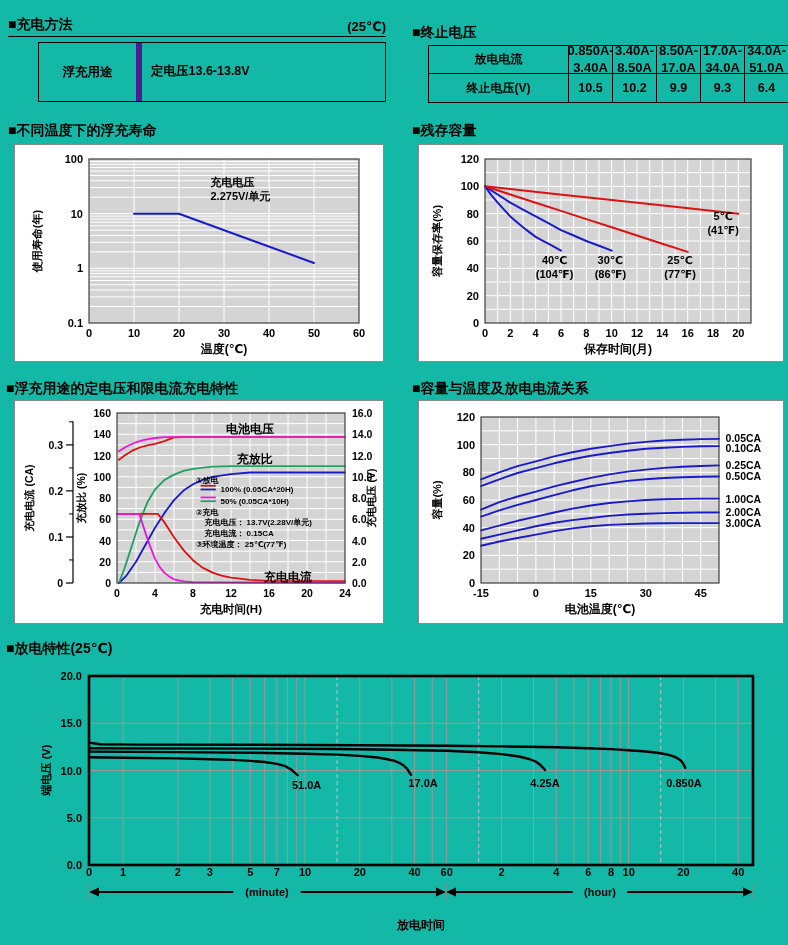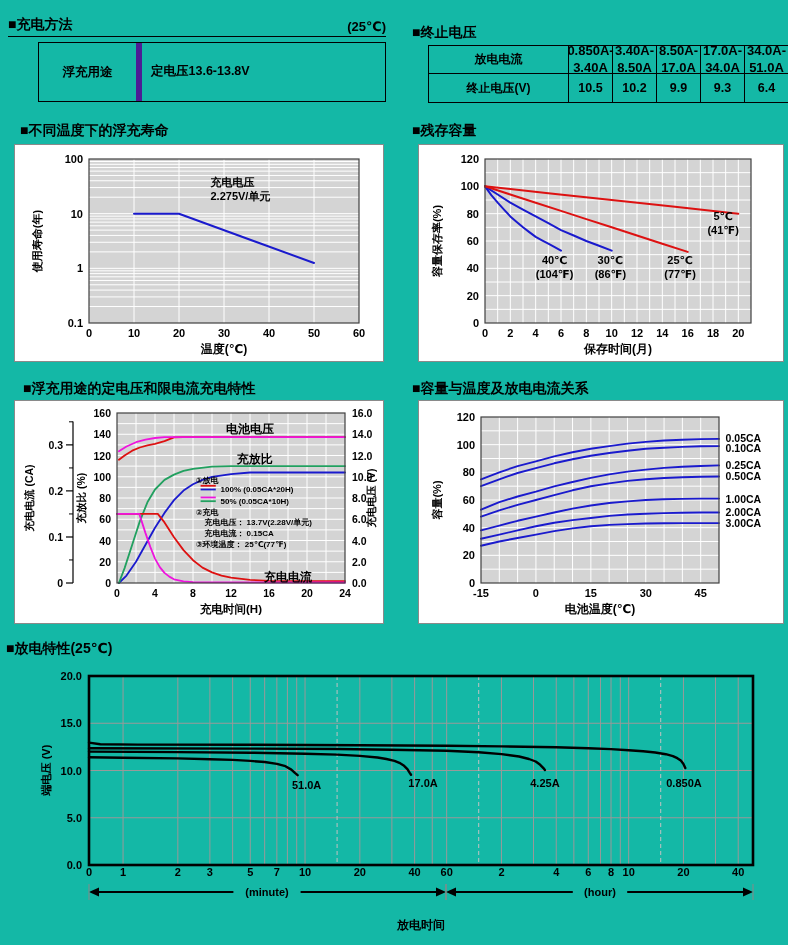--- a/index.html
+++ b/index.html
@@ -68,21 +68,21 @@
         <span>51.0A</span>
       </div>
     <div class="ev-cell ev-head">终止电压(V)</div>
     <div class="ev-cell ev-val">10.5</div>
     <div class="ev-cell ev-val">10.2</div>
     <div class="ev-cell ev-val">9.9</div>
     <div class="ev-cell ev-val">9.3</div>
     <div class="ev-cell ev-val">6.4</div>
   </div>
 
-  <div class="sec-title" style="left:20px;top:122px">■不同温度下的浮充寿命</div>
+  <div class="sec-title" style="left:8px;top:122px">■不同温度下的浮充寿命</div>
   <div class="chart-box" style="left:14px;top:144px;width:368px;height:216px">
     <svg width="368" height="216">
         <rect x="74" y="14" width="270" height="164" fill="#d4d4d4"></rect>
         <line x1="74" x2="344" y1="161.54369357036902" y2="161.54369357036902" stroke="#ffffff" stroke-width="1"></line>
         <line x1="74" x2="344" y1="151.91737140865845" y2="151.91737140865845" stroke="#ffffff" stroke-width="1"></line>
         <line x1="74" x2="344" y1="145.08738714073806" y2="145.08738714073806" stroke="#ffffff" stroke-width="1"></line>
         <line x1="74" x2="344" y1="139.78963976296433" y2="139.78963976296433" stroke="#ffffff" stroke-width="1"></line>
         <line x1="74" x2="344" y1="135.46106497902747" y2="135.46106497902747" stroke="#ffffff" stroke-width="1"></line>
         <line x1="74" x2="344" y1="131.80130714588728" y2="131.80130714588728" stroke="#ffffff" stroke-width="1"></line>
         <line x1="74" x2="344" y1="128.63108071110707" y2="128.63108071110707" stroke="#ffffff" stroke-width="1"></line>
@@ -194,21 +194,21 @@
         <text x="135.66666666666669" y="132.88333333333333" font-size="11" text-anchor="middle" font-weight="bold" fill="#000">(104℉)</text>
         <text x="191.39999999999998" y="119.13333333333333" font-size="11" text-anchor="middle" font-weight="bold" fill="#000">30℃</text>
         <text x="191.39999999999998" y="132.88333333333333" font-size="11" text-anchor="middle" font-weight="bold" fill="#000">(86℉)</text>
         <text x="261.0666666666667" y="119.13333333333333" font-size="11" text-anchor="middle" font-weight="bold" fill="#000">25℃</text>
         <text x="261.0666666666667" y="132.88333333333333" font-size="11" text-anchor="middle" font-weight="bold" fill="#000">(77℉)</text>
         <text x="304.1333333333333" y="75.39999999999999" font-size="11" text-anchor="middle" font-weight="bold" fill="#000">5℃</text>
         <text x="304.1333333333333" y="89.14999999999999" font-size="11" text-anchor="middle" font-weight="bold" fill="#000">(41℉)</text>
       </svg>
   </div>
 
-  <div class="sec-title" style="left:23px;top:380px">■浮充用途的定电压和限电流充电特性</div>
+  <div class="sec-title" style="left:6px;top:380px">■浮充用途的定电压和限电流充电特性</div>
   <div class="chart-box" style="left:14px;top:400px;width:368px;height:222px">
     <svg width="368" height="222">
         <rect x="102" y="12" width="228" height="170" fill="#d4d4d4"></rect>
         <line x1="102" x2="330" y1="171.375" y2="171.375" stroke="#ffffff" stroke-width="1"></line>
         <line x1="102" x2="330" y1="160.75" y2="160.75" stroke="#ffffff" stroke-width="1"></line>
         <line x1="102" x2="330" y1="150.125" y2="150.125" stroke="#ffffff" stroke-width="1"></line>
         <line x1="102" x2="330" y1="139.5" y2="139.5" stroke="#ffffff" stroke-width="1"></line>
         <line x1="102" x2="330" y1="128.875" y2="128.875" stroke="#ffffff" stroke-width="1"></line>
         <line x1="102" x2="330" y1="118.25" y2="118.25" stroke="#ffffff" stroke-width="1"></line>
         <line x1="102" x2="330" y1="107.625" y2="107.625" stroke="#ffffff" stroke-width="1"></line>

